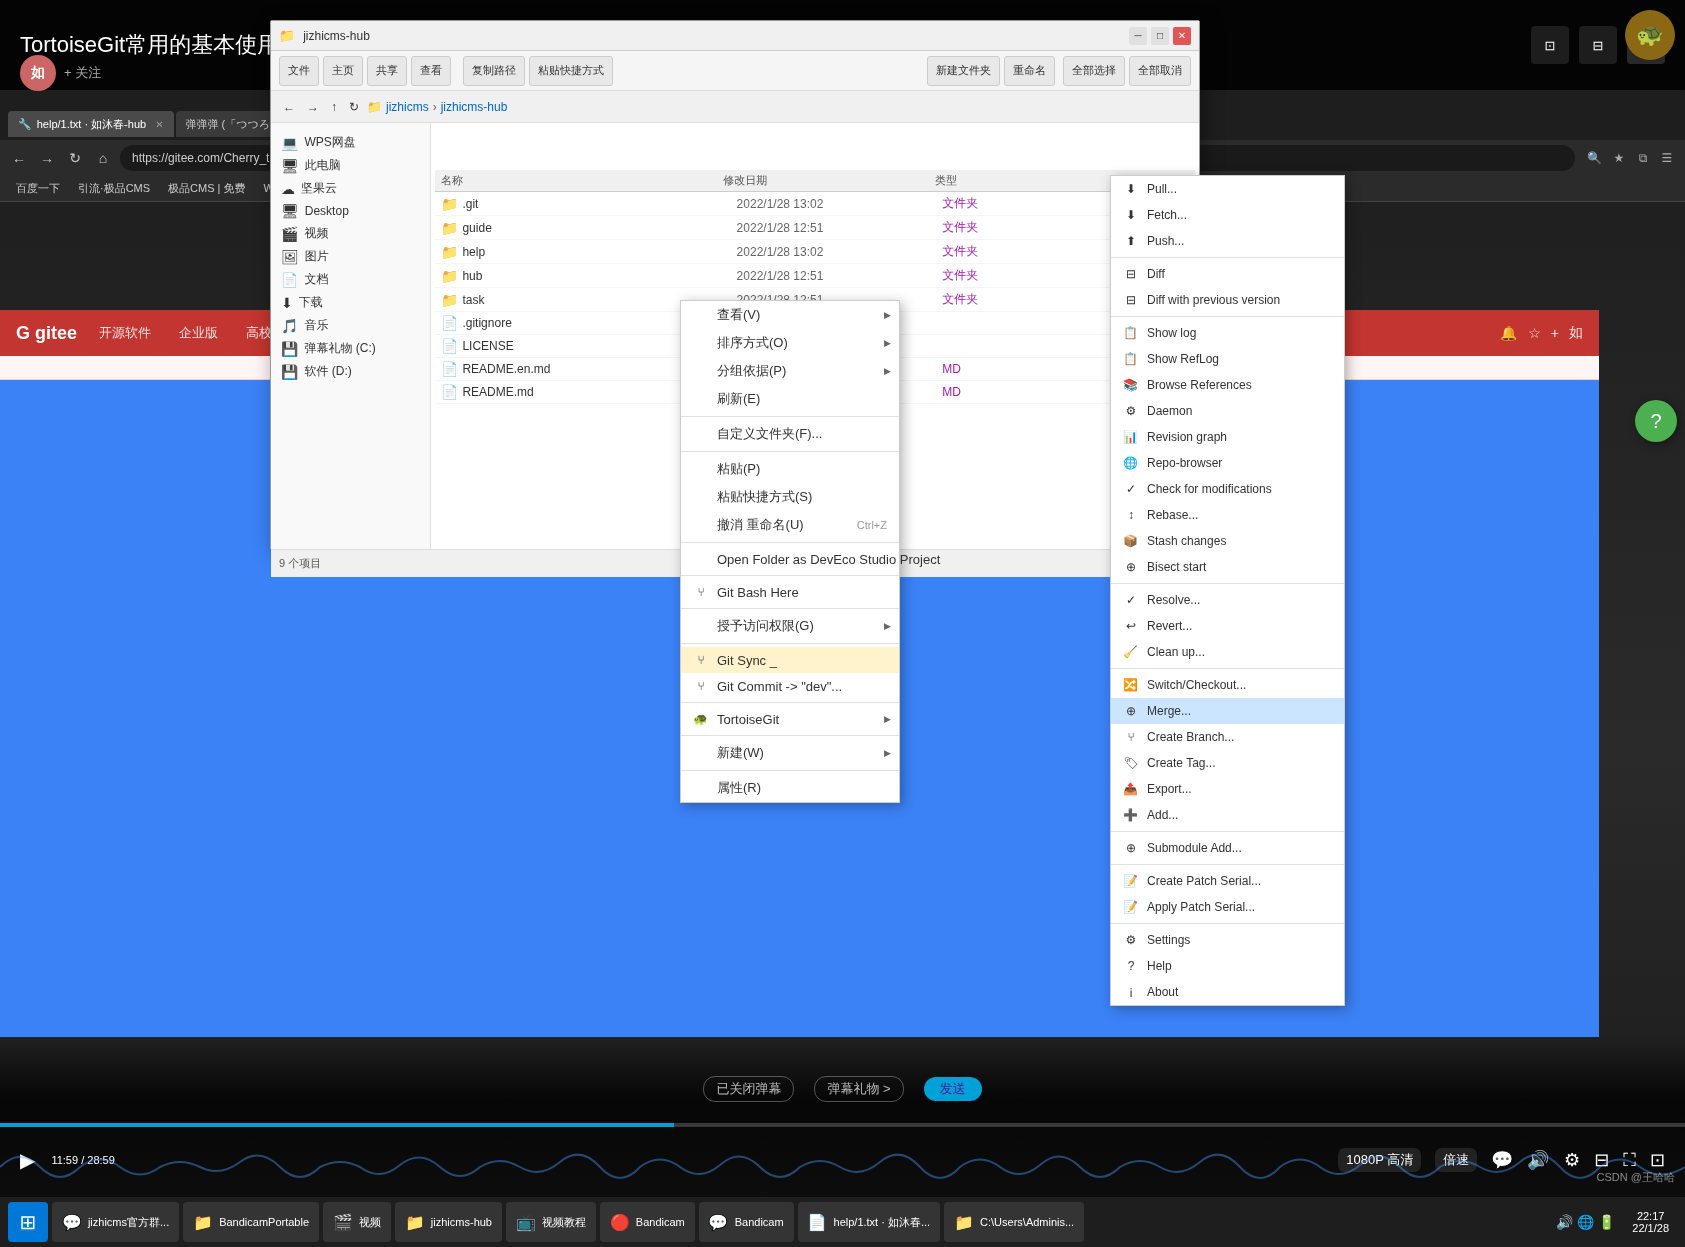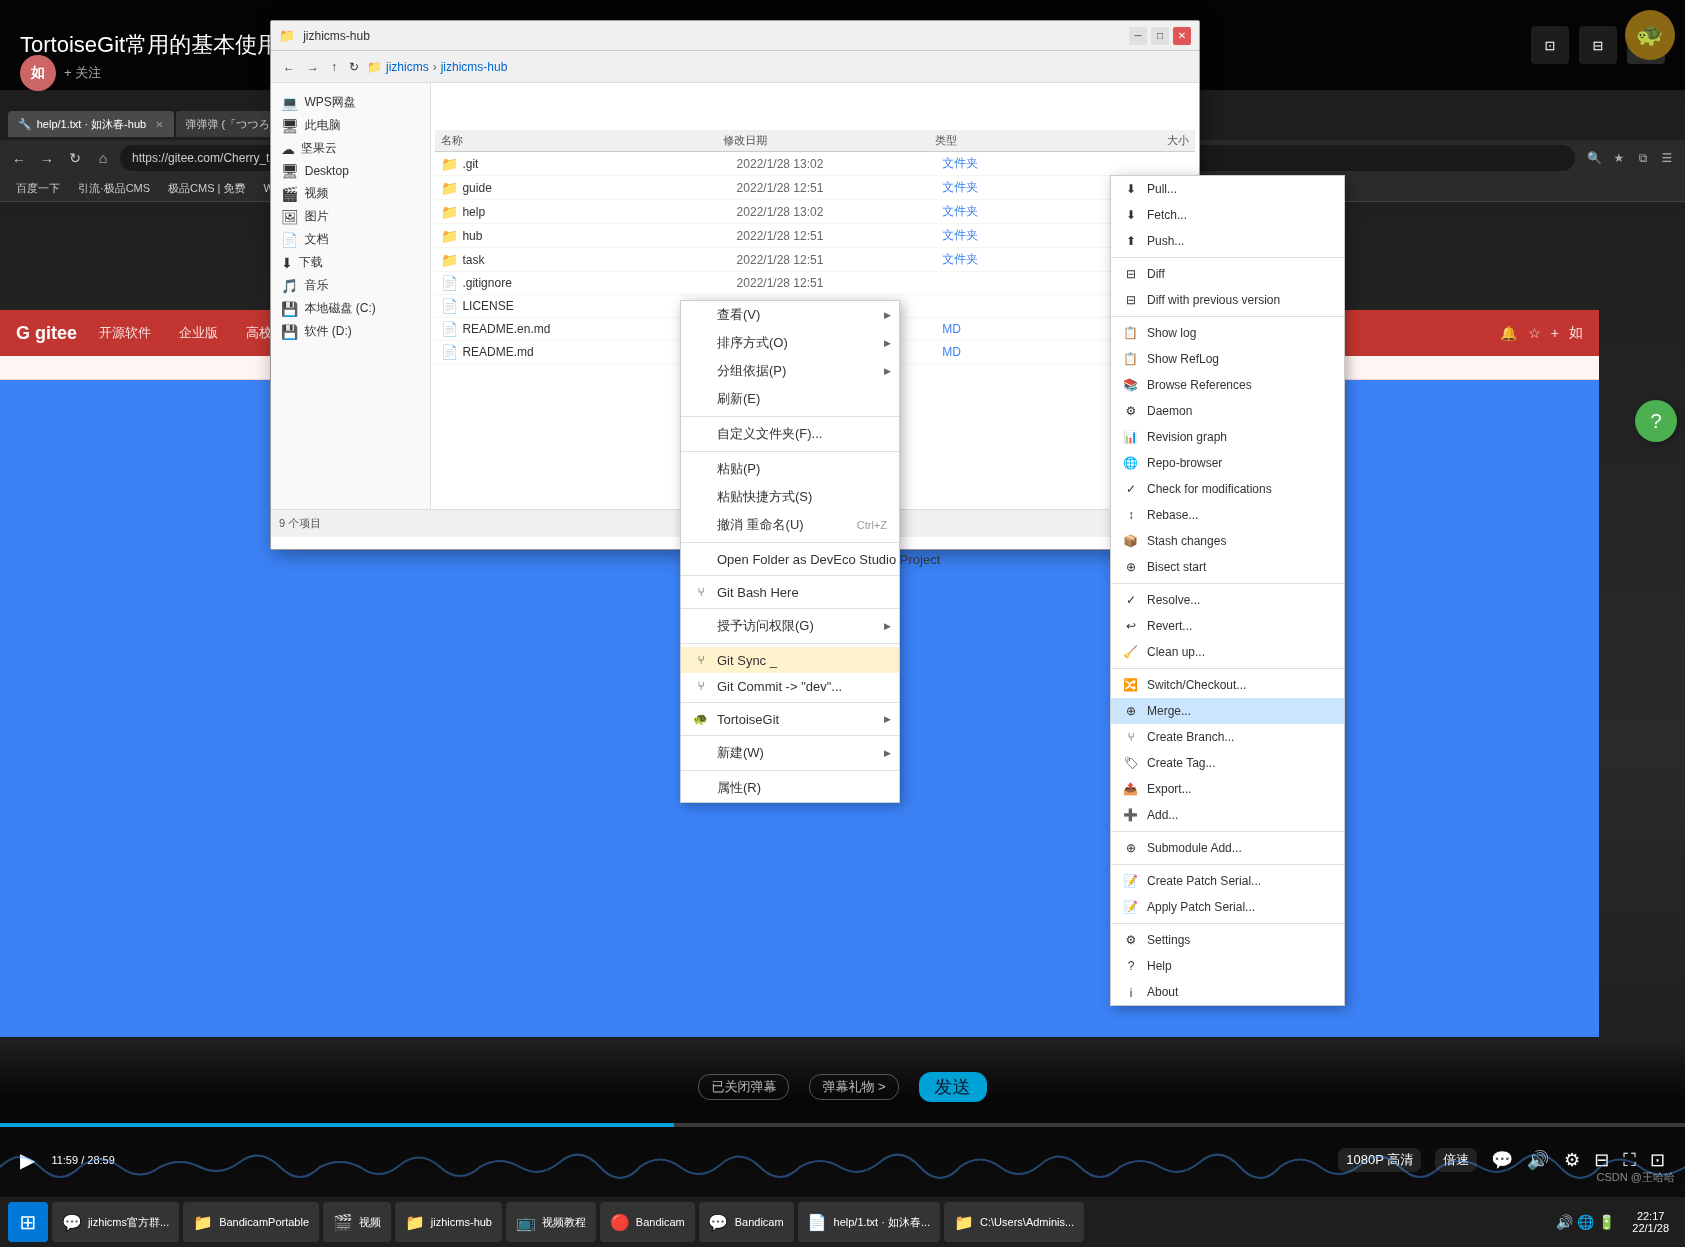--- a/index.html
+++ b/index.html
@@ -368,21 +368,21 @@
       display: flex;
       align-items: center;
       padding: 3px 6px;
       font-size: 12px;
       cursor: pointer;
       border-bottom: 1px solid #f5f5f5;
     }
     .file-item-icon { font-size: 14px; margin-right: 4px; }
     .file-col-name-val { flex: 2; color: #333; }
     .file-col-date-val { flex: 1.5; color: #666; }
-    .file-col-type-val { flex: 1; color: #3b82f6; }
+    .file-col-type-val { flex: 1; color: #a21caf; }
     .file-col-size-val { flex: 0.8; color: #666; text-align: right; }
 
     
     .context-menu-1 {
       position: absolute;
       top: 300px; left: 680px;
       width: 220px;
       background: #fff;
       border: 1px solid #ccc;
       box-shadow: 3px 3px 12px rgba(0,0,0,0.3);
@@ -707,20 +707,38 @@
 </div>
 
 <div class="file-explorer">
   <div class="explorer-titlebar">
     <span>📁</span>
     <span class="explorer-title-text">jizhicms-hub</span>
     <div class="explorer-titlebar-icons">
       <div class="win-btn win-btn-min">─</div>
       <div class="win-btn win-btn-max">□</div>
       <div class="win-btn win-btn-close">✕</div>
+    </div>
+  </div>
+  <div class="explorer-toolbar">
+    <div class="exp-tool-btn">文件</div>
+    <div class="exp-tool-btn">主页</div>
+    <div class="exp-tool-btn">共享</div>
+    <div class="exp-tool-btn">查看</div>
+    <div style="margin-left:8px; display:flex; gap:4px;">
+      <div class="exp-tool-btn">复制路径</div>
+      <div class="exp-tool-btn">粘贴快捷方式</div>
+    </div>
+    <div style="margin-left:auto; display:flex; gap:4px;">
+      <div class="exp-tool-btn">新建文件夹</div>
+      <div class="exp-tool-btn">重命名</div>
+    </div>
+    <div style="margin-left:4px; display:flex; gap:4px;">
+      <div class="exp-tool-btn">全部选择</div>
+      <div class="exp-tool-btn">全部取消</div>
     </div>
   </div>
   <div class="explorer-nav">
     <span class="nav-arrow">←</span>
     <span class="nav-arrow">→</span>
     <span class="nav-arrow">↑</span>
     <span class="nav-arrow">↻</span>
     <span> 📁 </span>
     <span class="breadcrumb-part">jizhicms</span>
     <span class="breadcrumb-sep"> › </span>
@@ -759,21 +777,21 @@
       <div class="sidebar-drive-item">
           <span class="drive-icon">⬇</span>
           <span>下载</span>
         </div>
       <div class="sidebar-drive-item">
           <span class="drive-icon">🎵</span>
           <span>音乐</span>
         </div>
       <div class="sidebar-drive-item">
           <span class="drive-icon">💾</span>
-          <span>本地磁盘 (C:)</span>
+          <span>弹幕礼物 (C:)</span>
         </div>
       <div class="sidebar-drive-item">
           <span class="drive-icon">💾</span>
           <span>软件 (D:)</span>
         </div>
     </div>
     <div class="explorer-main">
       <div class="file-list-header">
         <span class="file-col-name">名称</span>
         <span class="file-col-date">修改日期</span>
@@ -924,21 +942,21 @@
   <svg class="waveform-svg" viewBox="0 0 1685 60" preserveAspectRatio="none" xmlns="http://www.w3.org/2000/svg">
     <path d="M0,30 Q20,10 40,30 Q60,50 80,30 Q100,15 120,30 Q140,45 160,30 Q180,20 200,30 Q220,40 240,25 Q260,10 280,30 Q300,50 320,30 Q340,20 360,30 Q380,45 400,28 Q420,12 440,30 Q460,48 480,30 Q500,18 520,30 Q540,42 560,25 Q580,8 600,30 Q620,52 640,30 Q660,15 680,30 Q700,45 720,28 Q740,10 760,30 Q780,50 800,30 Q820,18 840,30 Q860,42 880,25 Q900,8 920,30 Q940,52 960,30 Q980,15 1000,30 Q1020,45 1040,28 Q1060,10 1080,30 Q1100,50 1120,30 Q1140,18 1160,30 Q1180,42 1200,25 Q1220,8 1240,30 Q1260,52 1280,30 Q1300,15 1320,30 Q1340,45 1360,28 Q1380,10 1400,30 Q1420,50 1440,30 Q1460,18 1480,30 Q1500,42 1520,25 Q1540,8 1560,30 Q1580,52 1600,30 Q1620,15 1640,30 Q1660,45 1685,30" stroke="#4a9eff" stroke-width="2" fill="none" opacity="0.7"></path>
   </svg>
 </div>
 
 <div class="video-controls">
 
   <div style="position:absolute; bottom:145px; left:0; width:100%; display:flex; align-items:center; justify-content:center; gap:20px; z-index:32;">
     <div class="subtitle-btn">已关闭弹幕</div>
     <div class="subtitle-btn">弹幕礼物 &gt;</div>
-    <div style="background:#00a1d6; color:#0f172a; font-size:18px; padding:3px 16px; border-radius:12px; cursor:pointer;">发送</div>
+    <div style="background:#00a1d6; color:#4c1d95; font-size:13px; padding:3px 16px; border-radius:12px; cursor:pointer;">发送</div>
   </div>
 
   <div class="progress-bar-container">
     <div class="progress-bar-fill"></div>
   </div>
 
   <div class="controls-row">
     <div class="ctrl-btn">▶</div>
     <div class="time-display">
       <span>11:59</span>

